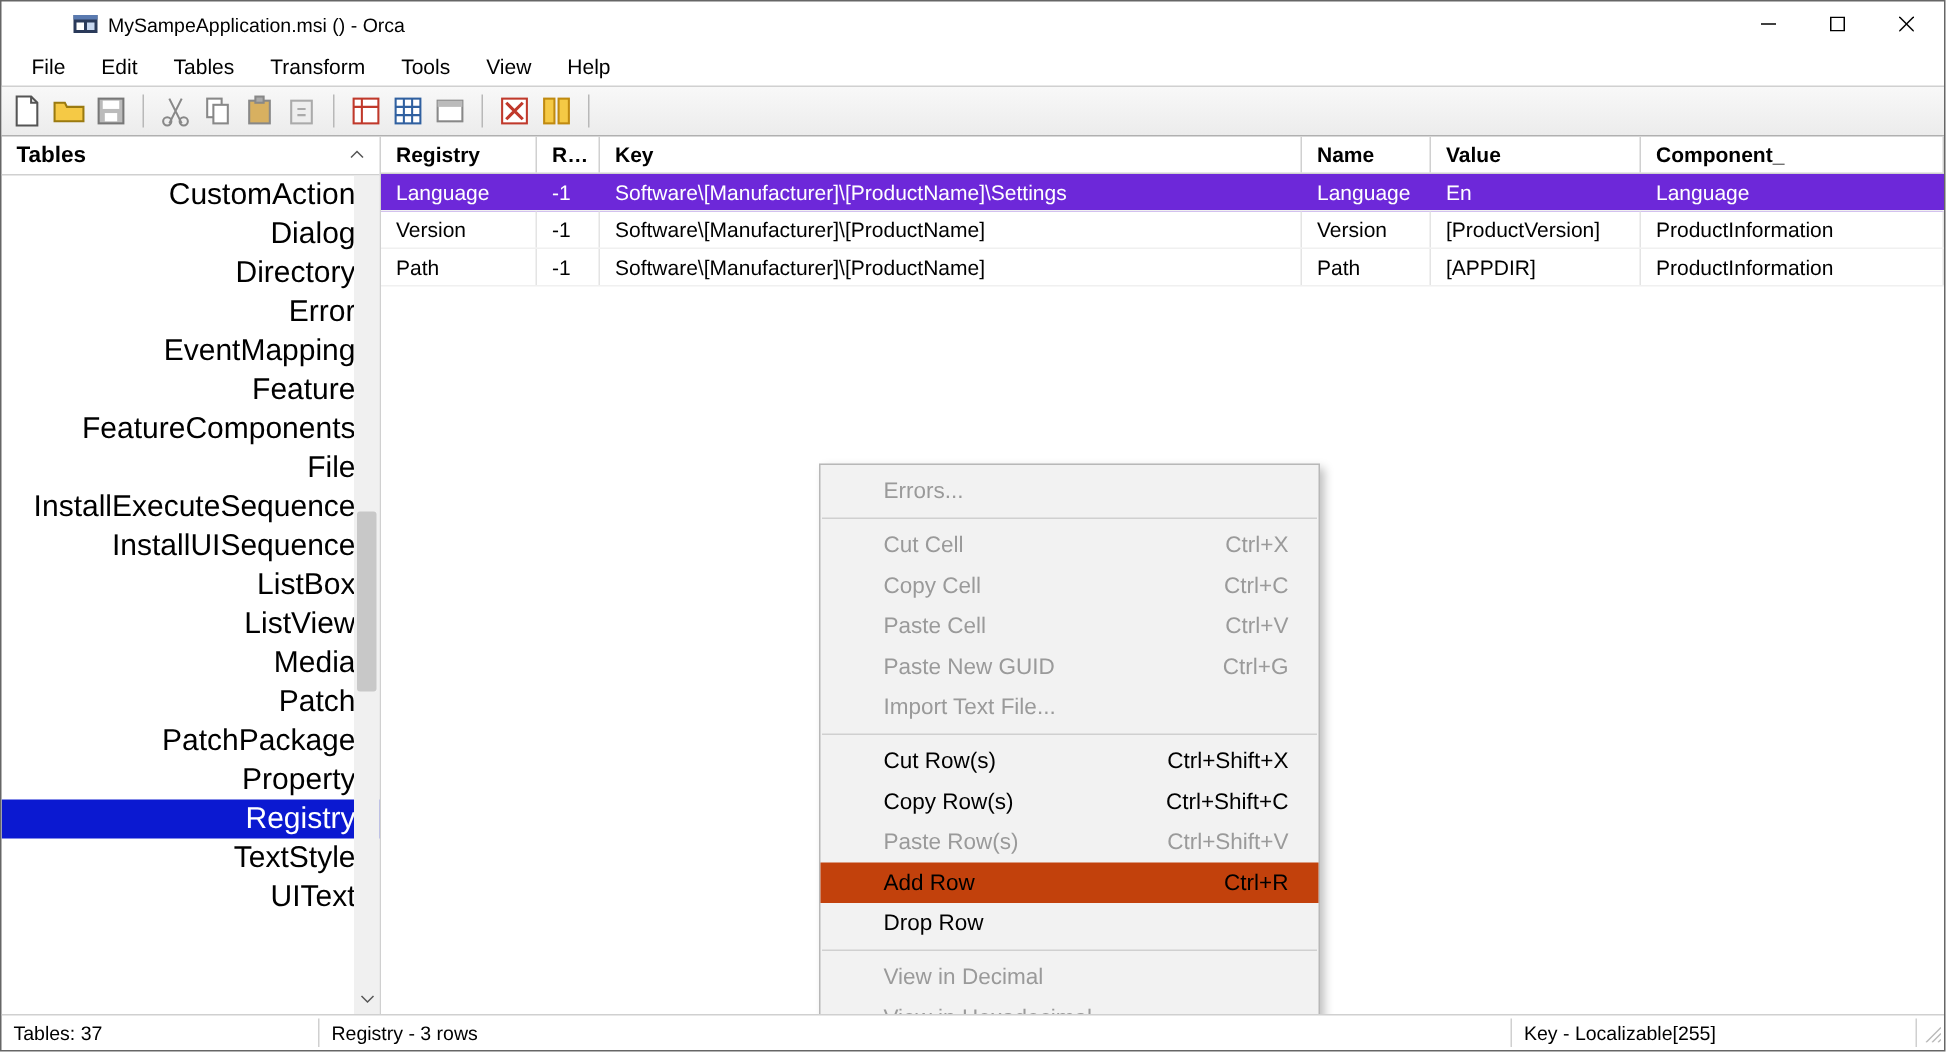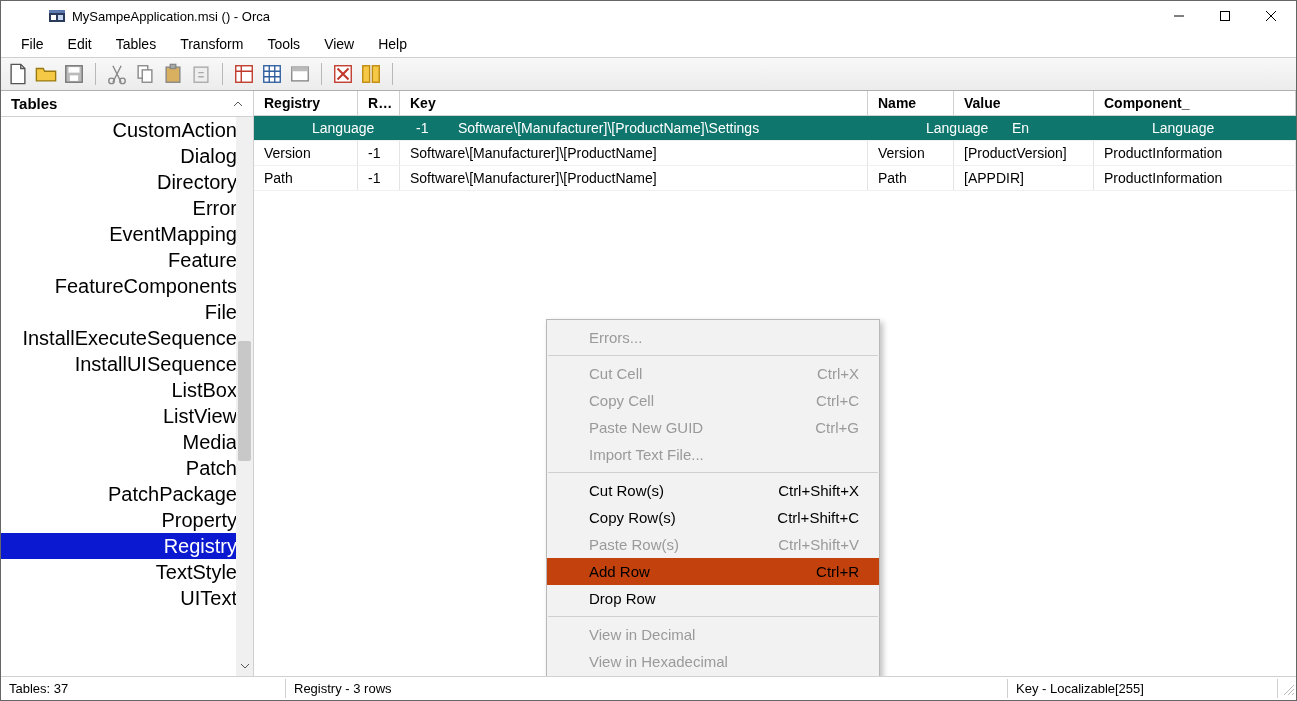--- a/index.html
+++ b/index.html
@@ -35,32 +35,32 @@
   .grid-header .col, .grid-row .col { padding: 4px 10px; border-right: 1px solid #e4e4e4; overflow: hidden; white-space: nowrap; text-overflow: ellipsis; }
   .grid-header .col { border-right-color: #d0d0d0; }
   .col-registry { width: 104px; }
   .col-root { width: 42px; }
   .col-key { width: 468px; }
   .col-name { width: 86px; }
   .col-value { width: 140px; }
   .col-component { flex: 1; }
   .grid-rows { flex: 1; overflow: hidden; }
   .grid-row { display: flex; font-size: 14px; border-bottom: 1px solid #f0f0f0; }
-  .grid-row.selected { background: #0f766e; color: #fff; padding-left: 48px; }
+  .grid-row.selected { background: #6d28d9; color: #fff; }
   .grid-row.selected .col { border-right-color: transparent; }
 
-  .context-menu { position: absolute; left: 292px; top: 228px; width: 334px; background: #f2f2f2; border: 1px solid #b8b8b8; box-shadow: 3px 3px 6px rgba(0,0,0,0.25); padding: 4px 0; font-size: 15px; }
+  .context-menu { position: absolute; left: 292px; top: 218px; width: 334px; background: #f2f2f2; border: 1px solid #b8b8b8; box-shadow: 3px 3px 6px rgba(0,0,0,0.25); padding: 4px 0; font-size: 15px; }
   .cm-item { display: flex; justify-content: space-between; padding: 5px 20px 5px 42px; color: #000; }
   .cm-item.disabled { color: #9a9a9a; }
   .cm-item.highlight { background: #c2410c; }
   .cm-sep { height: 1px; background: #d0d0d0; margin: 4px 1px; }
 
   .status-bar { display: flex; align-items: center; height: 24px; border-top: 1px solid #d0d0d0; font-size: 13px; }
   .status-cell { padding: 2px 8px; border-right: 1px solid #d0d0d0; }
-  .status-cell:nth-child(1){ width: 285px; }
+  .status-cell:nth-child(1){ width: 212px; }
   .status-cell:nth-child(2){ flex: 1; }
   .status-cell:nth-child(3){ width: 270px; }
   .grip { width: 18px; display:flex; align-items:flex-end; justify-content:flex-end; padding:2px;}
 </style>
 </head>
 <body>
 
 <div class="title-bar">
   <span class="app-icon">
     <svg viewBox="0 0 18 18">
@@ -264,20 +264,24 @@
       <div class="cm-sep"></div>
       <div class="cm-item disabled">
           <span>Cut Cell</span>
           <span>Ctrl+X</span>
         </div>
       <div class="cm-item disabled">
           <span>Copy Cell</span>
           <span>Ctrl+C</span>
         </div>
       <div class="cm-item disabled">
+          <span>Paste Cell</span>
+          <span>Ctrl+V</span>
+        </div>
+      <div class="cm-item disabled">
           <span>Paste New GUID</span>
           <span>Ctrl+G</span>
         </div>
       <div class="cm-item disabled">
           <span>Import Text File...</span>
           <span></span>
         </div>
       <div class="cm-sep"></div>
       <div class="cm-item">
           <span>Cut Row(s)</span>

